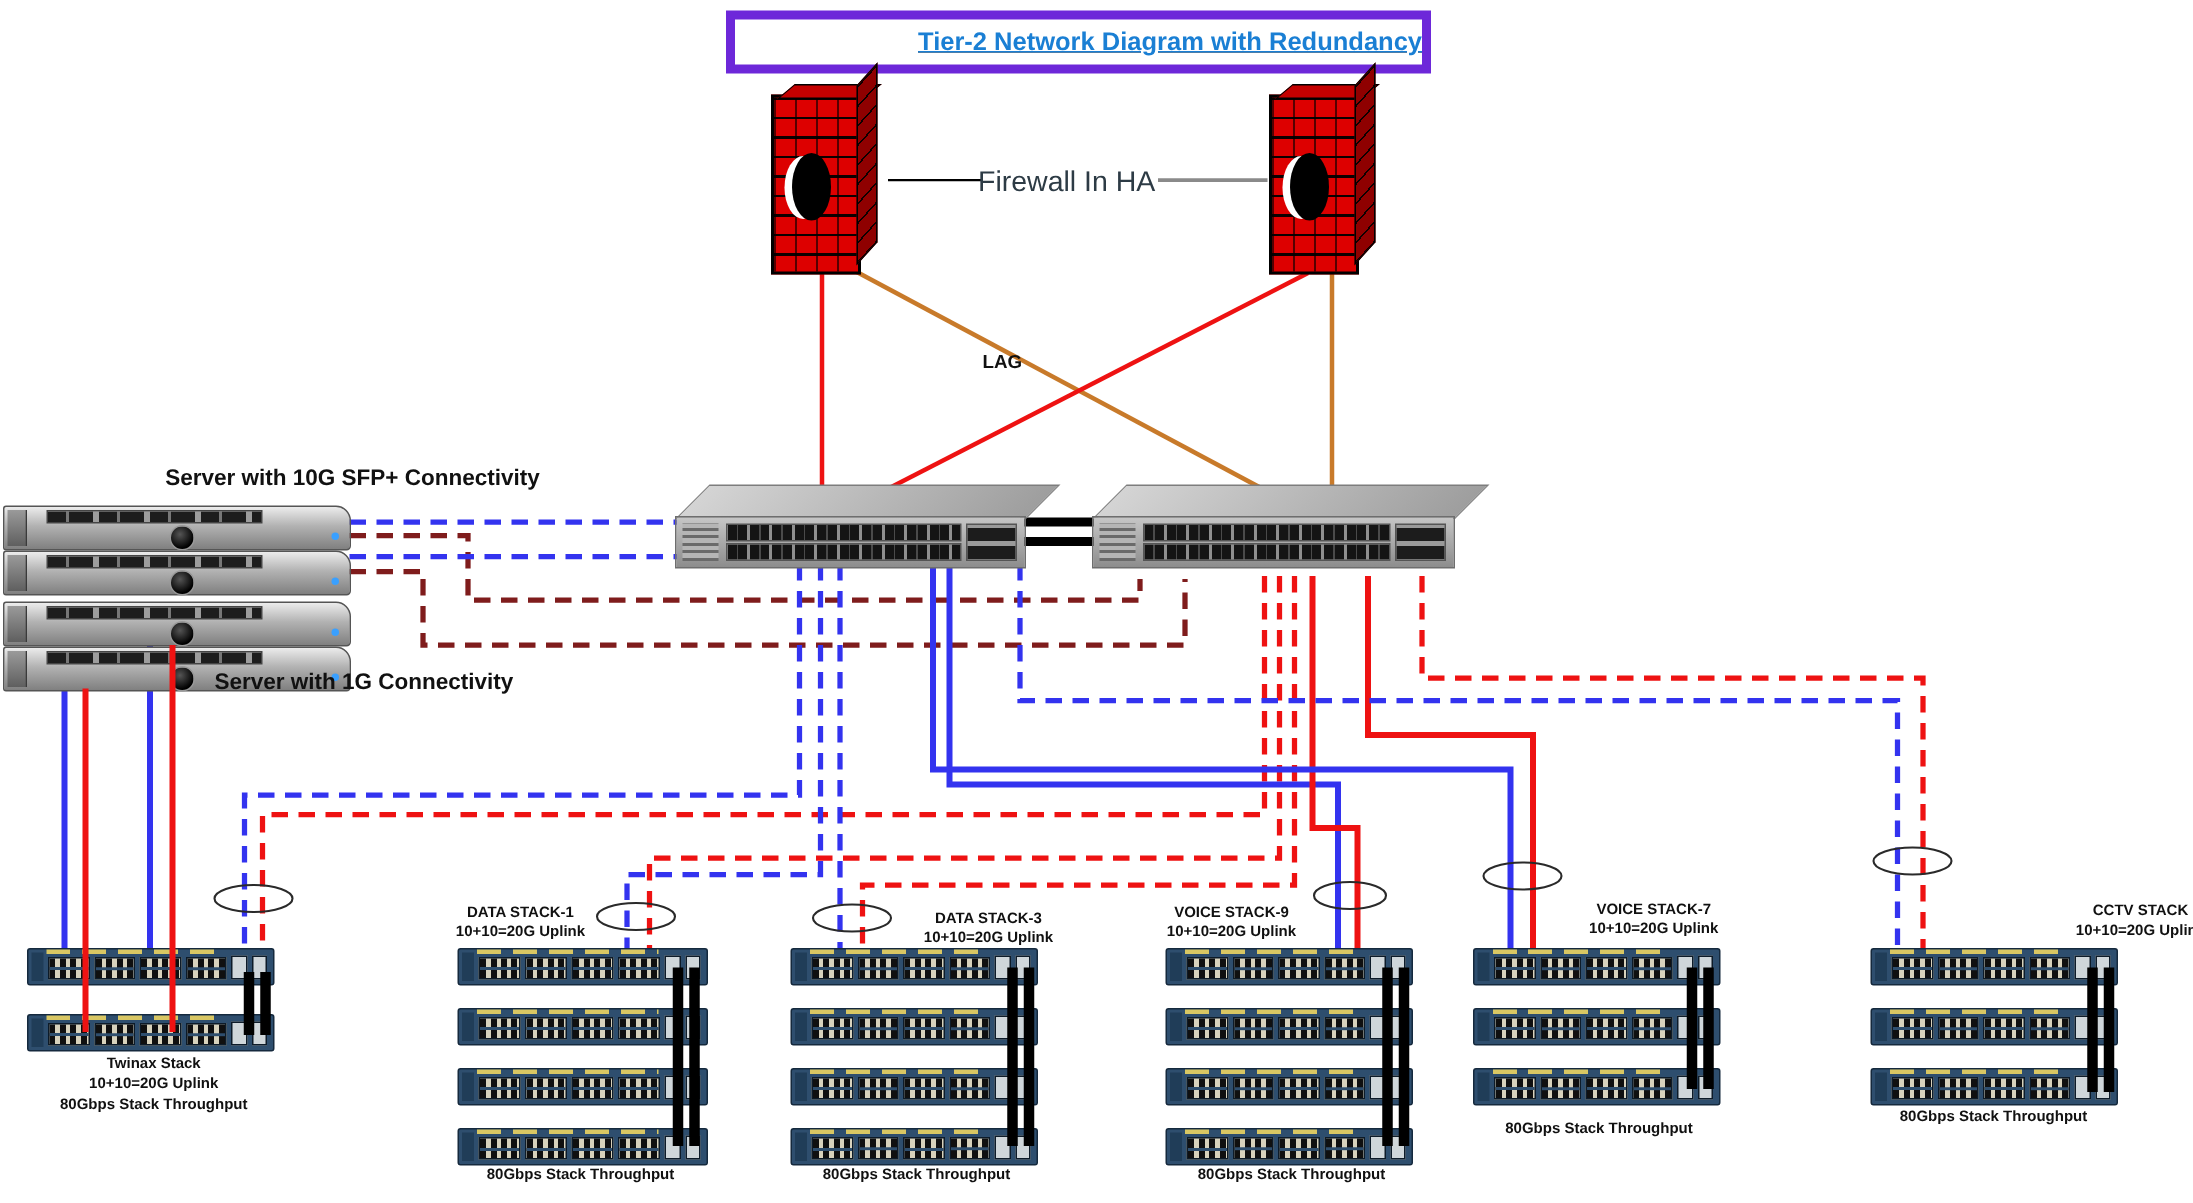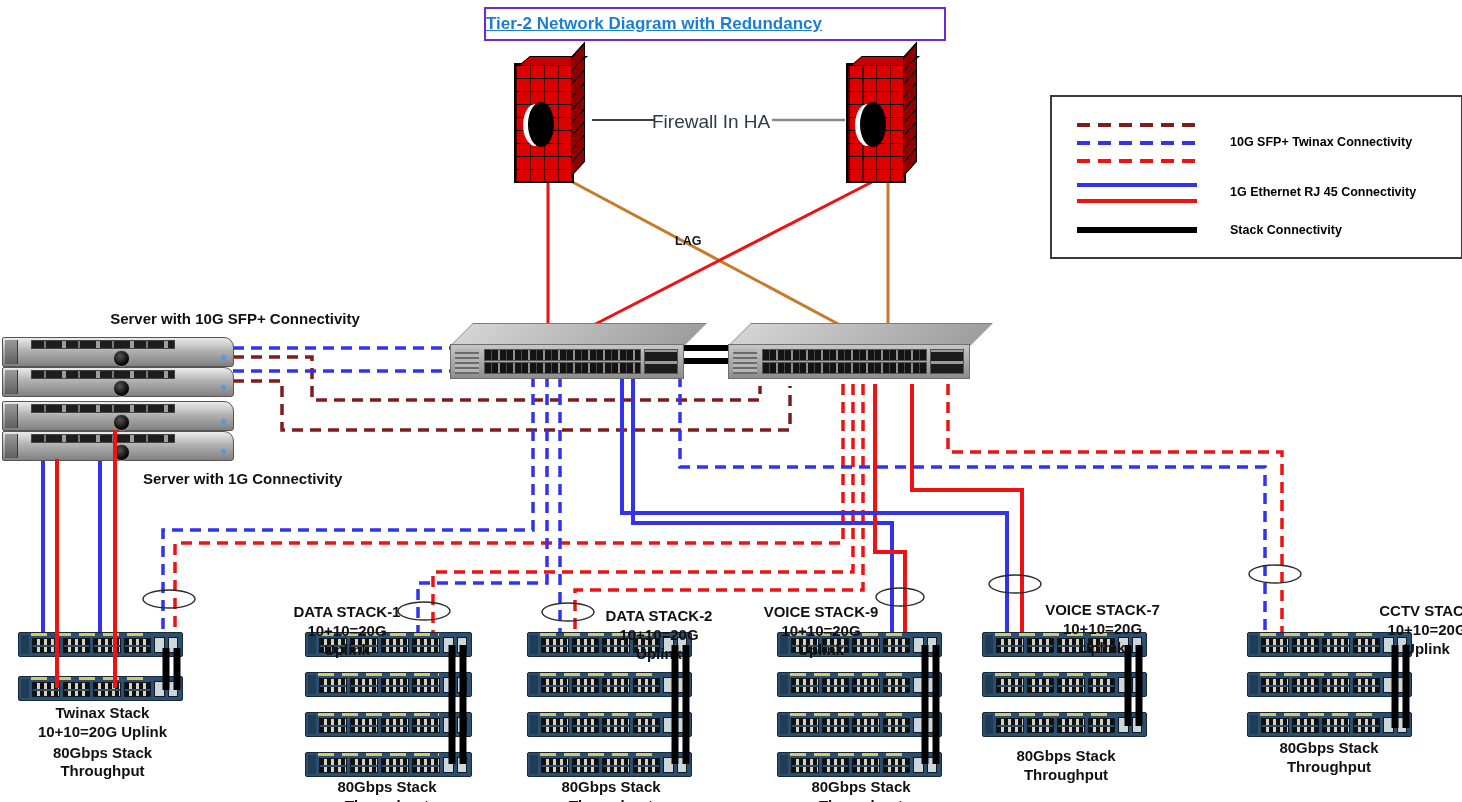--- a/index.html
+++ b/index.html
@@ -7,23 +7,23 @@
     --orange:#c87a2a; --ink:#111111; --fwred:#dd0000;
   }
   html,body{margin:0;padding:0;background:#ffffff;font-family:"Liberation Sans",sans-serif;}
   #canvas{position:relative;width:1462px;height:802px;background:#ffffff;overflow:hidden;}
   svg.layer{position:absolute;left:0;top:0;pointer-events:none;}
   .st-maroon{stroke:var(--maroon);} .st-blue{stroke:var(--blue);} .st-red{stroke:var(--red);}
   .st-orange{stroke:var(--orange);} .st-black{stroke:#000;} .st-gray{stroke:#8a8a8a;}
   .dashline{stroke-dasharray:11 7;}
   .lbl{position:absolute;font-weight:bold;color:var(--ink);line-height:1.25;}
   .lbl.c{text-align:center;}
-  .f11{font-size:15px;} .f12{font-size:12.5px;} .f13{font-size:15px;}
+  .f11{font-size:10px;} .f12{font-size:12.5px;} .f13{font-size:15px;}
   
-  #titlebox{position:absolute;left:484px;top:7px;width:458px;height:30px;display:flex;align-items:center;justify-content:flex-start;border:2px solid #6d28d9;box-shadow:0 0 0 2px #ffffff inset;background:#fff;text-decoration:underline;}
+  #titlebox{position:absolute;left:484px;top:7px;width:458px;height:30px;display:flex;align-items:center;justify-content:flex-end;border:6px solid #6d28d9;box-shadow:0 0 0 2px #ffffff inset;background:#fff;text-decoration:underline;}
   #titlebox span{font-size:17px;font-weight:bold;text-decoration:underline;color:var(--titleblue);}
   
   .fw{position:absolute;width:56px;height:116px;background-color:var(--fwred);
       background-image:repeating-linear-gradient(to bottom,rgba(0,0,0,.95) 0 1.5px,transparent 1.5px 13px),
                        repeating-linear-gradient(to right,rgba(40,0,0,.75) 0 1.5px,transparent 1.5px 14px);
       border:2px solid #000;}
   .fw .topf{position:absolute;left:2px;top:-9px;width:100%;height:8px;background:#c40000;border:1px solid #000;transform:skewX(-50deg);transform-origin:bottom left;}
   .fw .side{position:absolute;right:-13px;top:-8px;width:12px;height:102%;background:#8f0000;
       background-image:repeating-linear-gradient(to bottom,rgba(0,0,0,.9) 0 1.5px,transparent 1.5px 13px);
       border:1px solid #000;transform:skewY(-48deg);transform-origin:left top;}
@@ -116,21 +116,21 @@
     <div class="hw"></div>
     <div class="hb"></div>
   </div>
   <div class="fw" style="left:846px;top:63px;">
     <div class="topf"></div>
     <div class="side"></div>
     <div class="hw"></div>
     <div class="hb"></div>
   </div>
   <div id="fwlabel">Firewall In HA</div>
-  <div class="lbl f12" style="left:655px;top:234px;margin-left:20px;">LAG</div>
+  <div class="lbl f12" style="left:655px;top:234px;">LAG</div>
 
   <div class="core" style="left:450px;top:323px;width:234px;">
     <div class="top"></div>
     <div class="front">
       <div class="fp"></div>
       <div class="pr r1"></div>
       <div class="pr r2"></div>
       <div class="up"></div>
     </div>
   </div>
@@ -162,33 +162,22 @@
       <div class="vent"></div>
       <div class="badge"></div>
       <div class="led"></div>
     </div>
   <div class="server" style="top:431px;">
       <div class="cap"></div>
       <div class="vent"></div>
       <div class="badge"></div>
       <div class="led"></div>
     </div>
-  <div class="lbl f13" style="left:143px;top:470px;">Server with 1G Connectivity</div>
-
-  <div id="legend">
-    <div class="lg-sample lg-dash" style="top:26px;color:var(--maroon);"></div>
-    <div class="lg-sample lg-dash" style="top:44px;color:var(--blue);"></div>
-    <div class="lg-sample lg-dash" style="top:62px;color:var(--red);"></div>
-    <div class="lg-label" style="top:38px;">10G SFP+ Twinax Connectivity</div>
-    <div class="lg-sample lg-solid" style="top:86px;color:var(--blue);"></div>
-    <div class="lg-sample lg-solid" style="top:102px;color:var(--red);"></div>
-    <div class="lg-label" style="top:88px;">1G Ethernet RJ 45 Connectivity</div>
-    <div class="lg-sample lg-thick" style="top:130px;color:#000;"></div>
-    <div class="lg-label" style="top:126px;">Stack Connectivity</div>
-  </div>
+  <div class="lbl f13" style="left:143px;top:446px;">Server with 1G Connectivity</div>
+
 
   <div class="stack srv2" style="left:18px;top:632px;width:165px;">
     <div class="sw u0">
         <div class="cap"></div>
         <div class="ports">
           <div class="bank"></div>
           <div class="bank"></div>
           <div class="bank"></div>
           <div class="bank"></div>
         </div>
@@ -325,21 +314,21 @@
           <div class="bank"></div>
           <div class="bank"></div>
         </div>
         <div class="upl">
           <i></i>
           <i></i>
         </div>
       </div>
   </div>
   <div class="lbl f11 c" style="left:600px;top:607px;width:118px;">
-    <div>DATA STACK-2</div>
+    <div>DATA STACK-3</div>
     <div>10+10=20G Uplink</div>
   </div>
   <div class="lbl f11 c" style="left:522px;top:778px;width:178px;">80Gbps Stack Throughput</div>
 
   <div class="stack" style="left:777px;top:632px;width:165px;">
     <div class="sw u0">
         <div class="cap"></div>
         <div class="ports">
           <div class="bank"></div>
           <div class="bank"></div>

